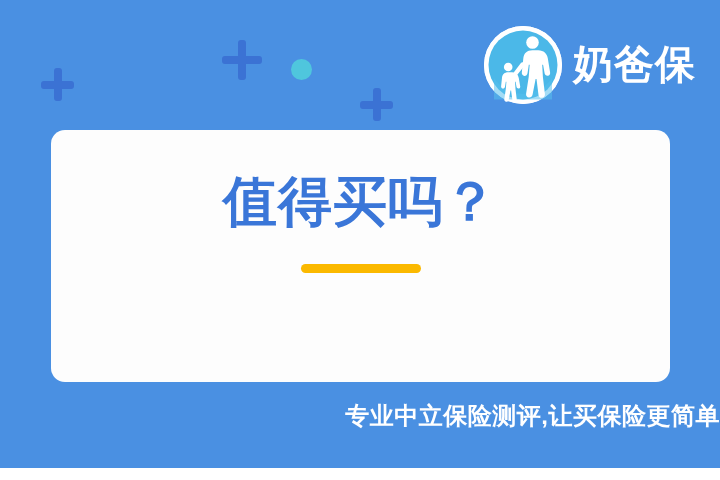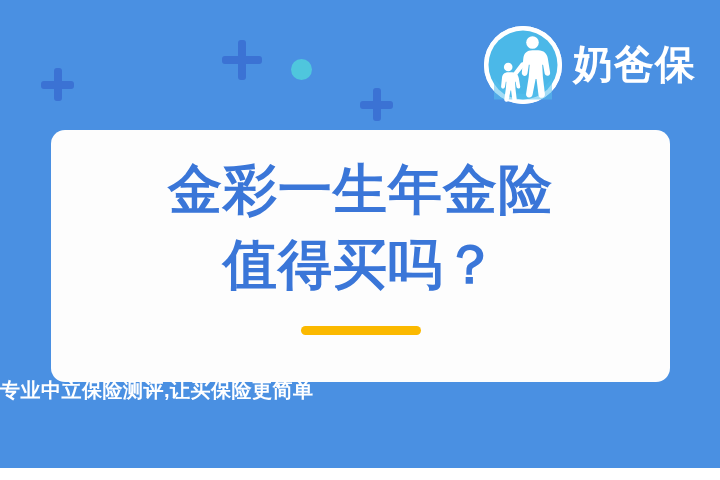--- a/index.html
+++ b/index.html
@@ -141,24 +141,24 @@
     height: 9px;
     border-radius: 5px;
     background: #fbb900;
   }
 
   
   #footer-slogan {
     position: absolute;
     left: 0;
     right: 0;
-    top: 378px;
-    text-align: left;
+    top: 402px;
+    text-align: right;
     color: #ffffff;
-    font-size: 20px;
+    font-size: 24px;
     line-height: 1.2;
     font-weight: 700;
     letter-spacing: 0.5px;
     white-space: nowrap;
   }
 </style>
 </head>
 <body>
 
 <div id="poster">
@@ -190,20 +190,19 @@
           <path d="M29.4 49.0c-0.6-0.4-1.4-0.3-1.9 0.3l-0.2 0.3c-0.5 0.7-0.4 1.6 0.3 2.1l5.2 3.8 1.9-2.5-5.3-4.0z"></path>
         </g>
       </svg>
     </div>
     <div id="logo-words">
       <div id="logo-name">奶爸保</div>
     </div>
   </div>
 
   <div id="card">
-    <div class="headline headline-1">金彩一生年金险</div>
     <div class="headline headline-2">值得买吗？</div>
     <div id="accent-bar"></div>
   </div>
 
   <div id="footer-slogan">专业中立保险测评,让买保险更简单</div>
 
 </div>
 
 </body></html>

